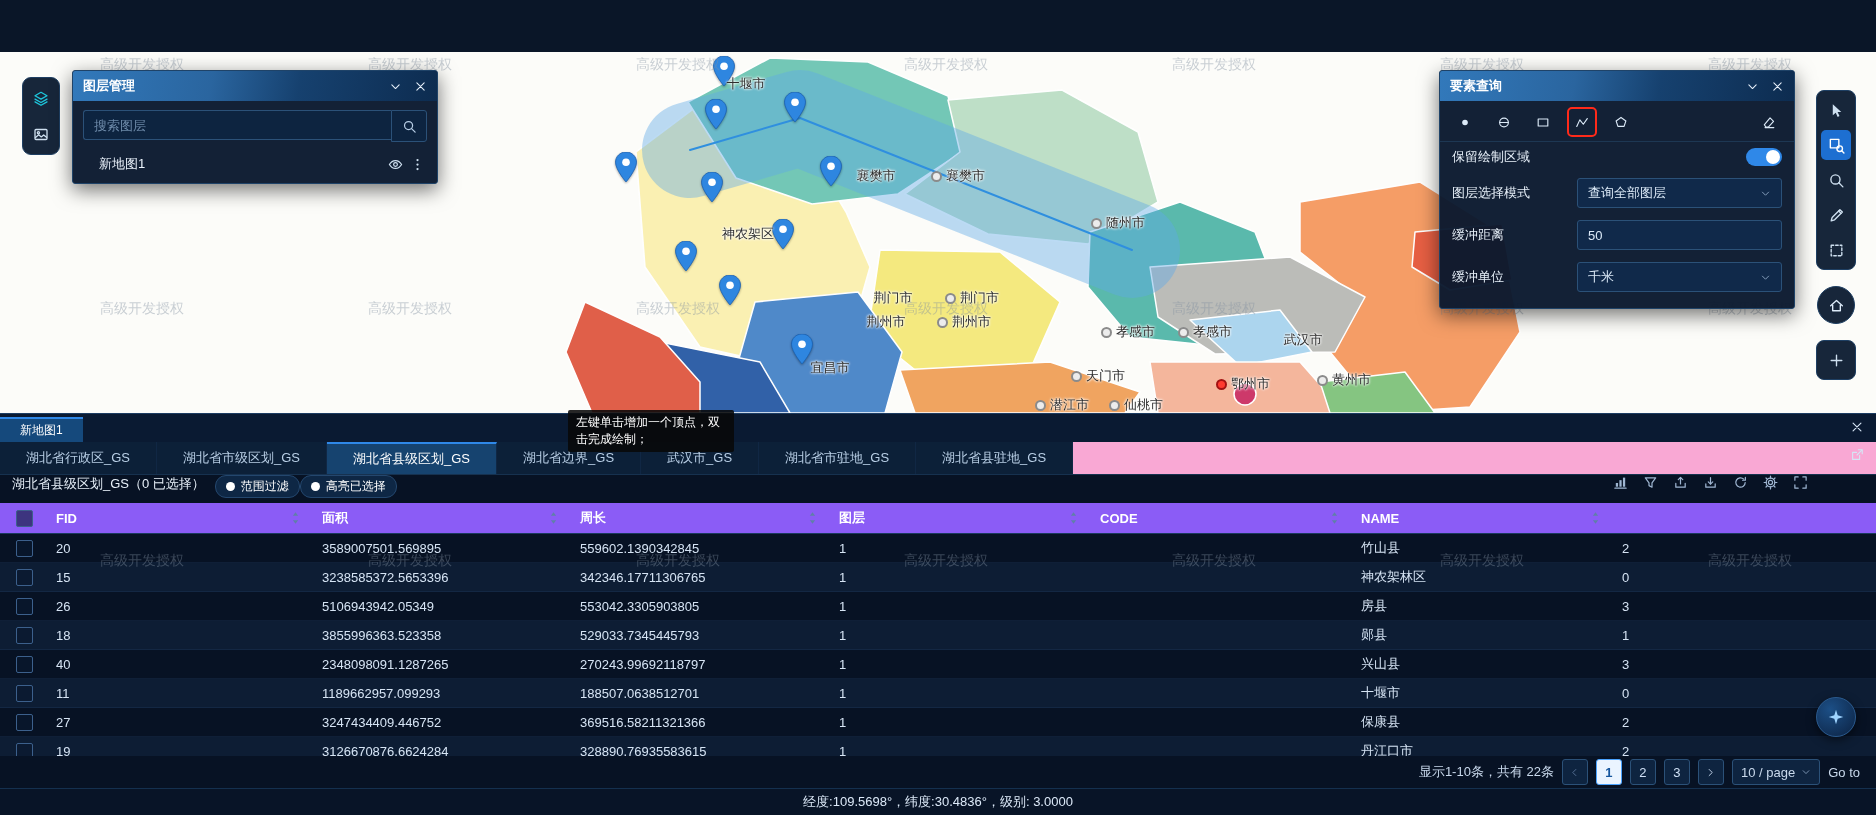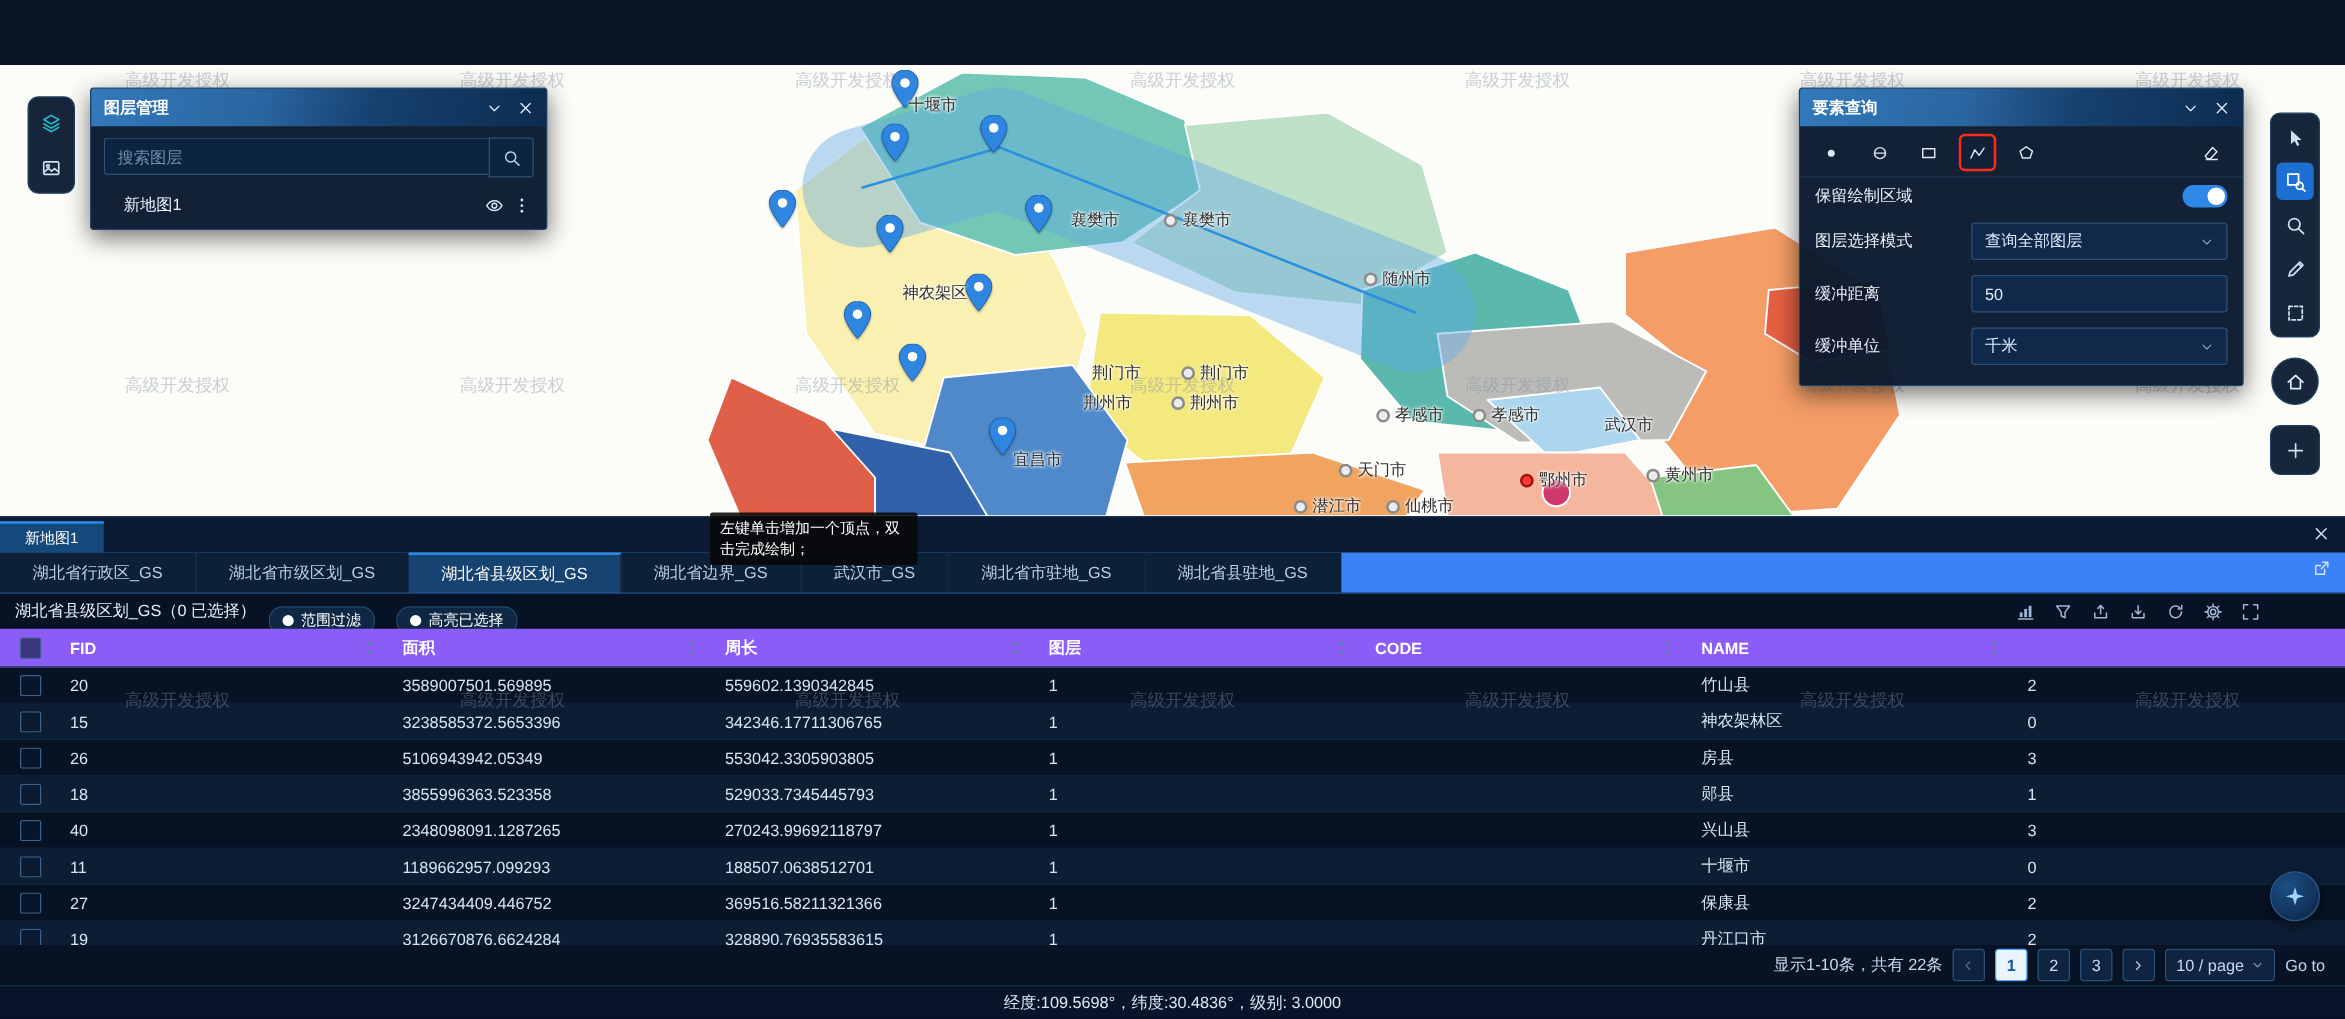--- a/index.html
+++ b/index.html
@@ -129,26 +129,26 @@
     background:rgba(7,18,36,.94);display:flex;flex-direction:column;
     border-top:1px solid #1c3c62;}
   .corner-actions{position:absolute;right:12px;top:6px;display:flex;flex-direction:column;gap:14px;z-index:3;}
   .corner-btn{background:none;border:none;color:#d6e4f4;padding:0;cursor:pointer;display:flex;}
   .corner-btn svg{width:14px;height:14px;}
 
   .doc-tabs{height:28px;background:#0a1a32;display:flex;align-items:flex-end;flex:0 0 auto;}
   .doc-tab{height:25px;padding:0 20px;background:#15497c;color:#fff;font-size:12px;
     display:flex;align-items:center;border-top:2px solid #2f88e8;box-sizing:border-box;cursor:pointer;}
 
-  .layer-tabs{height:32px;display:flex;background:#3b82f6;border-bottom:1px solid #16314f;flex:0 0 auto;}
+  .layer-tabs{height:32px;display:flex;background:#f9a8d4;border-bottom:1px solid #16314f;flex:0 0 auto;}
   .ltab{padding:0 26px;display:flex;align-items:center;font-size:13px;color:#b9cfe6;
     border-right:1px solid #102744;background:#0c2038;cursor:pointer;white-space:nowrap;box-sizing:border-box;}
   .ltab.active{background:#16436f;color:#fff;border-top:2px solid #2f88e8;}
 
-  .info-row{height:28px;display:flex;align-items:center;padding:0 12px;gap:10px;
+  .info-row{height:28px;display:flex;align-items:flex-start;padding:0 12px;gap:10px;
     color:#e8f1fa;font-size:13px;flex:0 0 auto;}
   .pill-toggle{display:flex;align-items:center;gap:6px;background:#0e2745;border:1px solid #24476e;
     border-radius:11px;padding:2px 10px;font-size:12px;color:#fff;cursor:pointer;white-space:nowrap;}
   .pill-dot{width:9px;height:9px;background:#fff;border-radius:50%;flex:0 0 auto;}
   .info-ic{color:#cfe0f0;display:flex;cursor:pointer;background:none;border:none;padding:0;}
   .info-spacer{flex:1;}
   .tbl-tools{display:flex;gap:15px;margin-right:56px;}
   .ticon{background:none;border:none;color:#9fb6d2;padding:0;cursor:pointer;display:flex;}
   .ticon svg{width:15px;height:15px;}
 
@@ -609,21 +609,21 @@
         <div class="ltab ">湖北省行政区_GS</div>
         <div class="ltab ">湖北省市级区划_GS</div>
         <div class="ltab active">湖北省县级区划_GS</div>
         <div class="ltab ">湖北省边界_GS</div>
         <div class="ltab ">武汉市_GS</div>
         <div class="ltab ">湖北省市驻地_GS</div>
         <div class="ltab ">湖北省县驻地_GS</div>
       </div>
     <div class="info-row">
       <span>湖北省县级区划_GS（0 已选择）</span>
-      <span id="info-toggles" style="display:flex;gap:17px;margin-top:15px;">
+      <span id="info-toggles" style="display:flex;gap:0;">
           <span class="pill-toggle"><i class="pill-dot"></i>范围过滤</span>
           <span class="pill-toggle"><i class="pill-dot"></i>高亮已选择</span>
         </span>
       <button class="info-ic">
         <svg viewBox="0 0 16 16">
             <path d="M8 1.6a4.6 4.6 0 0 1 4.6 4.6C12.6 9.6 8 14.4 8 14.4S3.4 9.6 3.4 6.2A4.6 4.6 0 0 1 8 1.6z"></path>
             <circle cx="8" cy="6.2" r="1.7"></circle>
           </svg>
         </button>
       <button class="info-ic">

